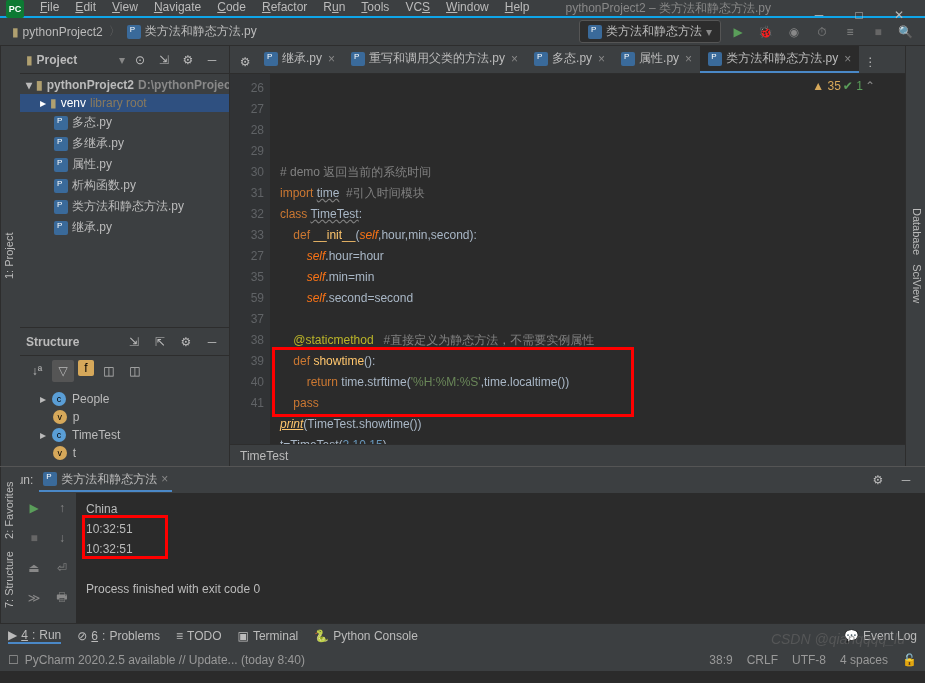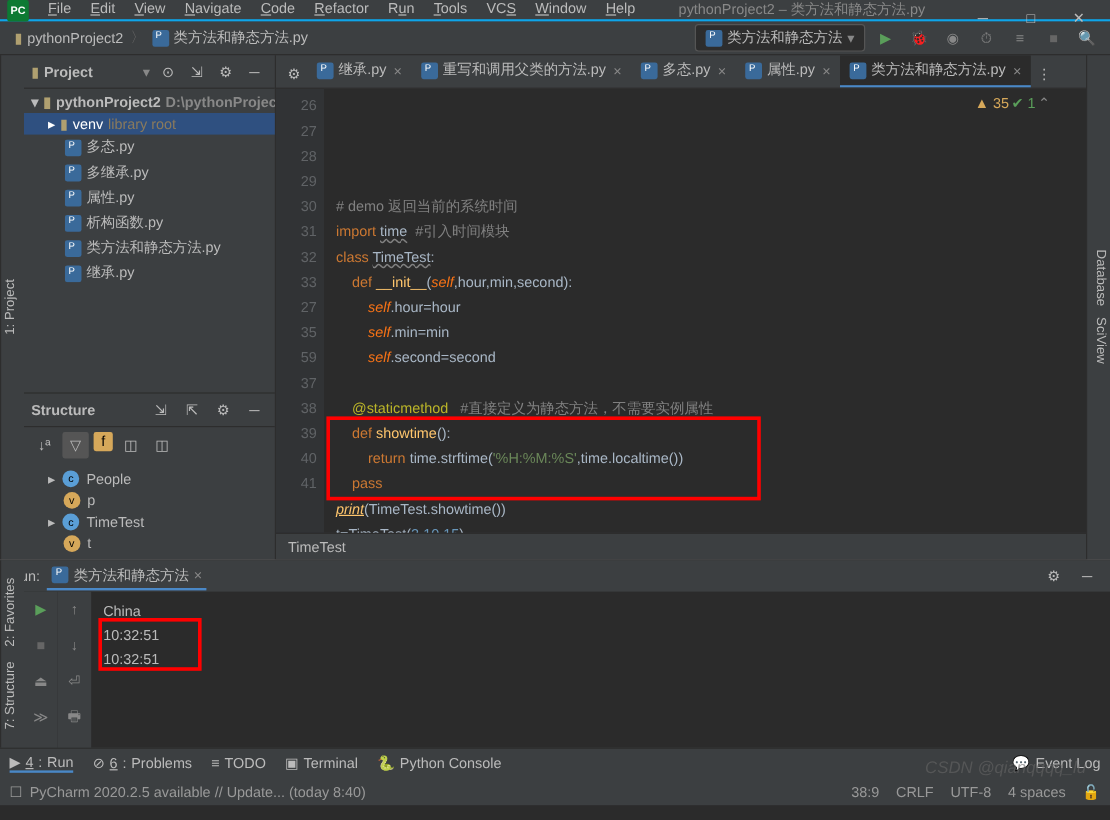--- a/index.html
+++ b/index.html
@@ -247,20 +247,21 @@
       <span class="icon-btn" style="color:#888">↓</span>
       <span class="icon-btn" style="color:#888">⏎</span>
       <span class="icon-btn" style="color:#888">🖶</span>
     </div>
     <div class="console" id="console">
       <div class="redbox" style="left:6px;top:22px;width:86px;height:44px"></div>
     <div>China</div>
         <div>10:32:51</div>
         <div>10:32:51</div>
         <div>&nbsp;</div>
+        <div>Process finished with exit code 0</div>
       </div>
   </div>
 </div>
 
 <div class="statusbar">
   <div class="status-tabs">
     <span class="status-tab active">▶ <u>4</u>: <span>Run</span></span>
     <span class="status-tab">⊘ <u>6</u>: <span>Problems</span></span>
     <span class="status-tab">≡ <span>TODO</span></span>
     <span class="status-tab">▣ <span>Terminal</span></span>

